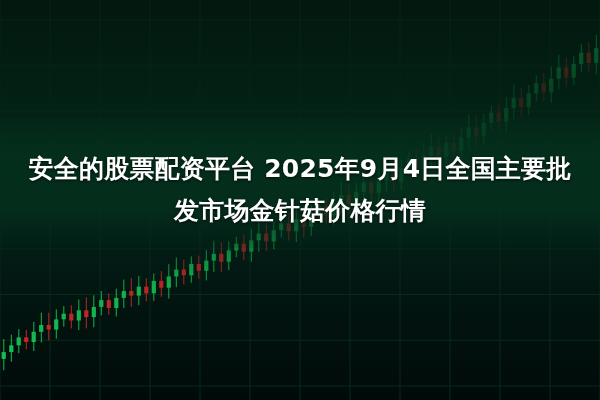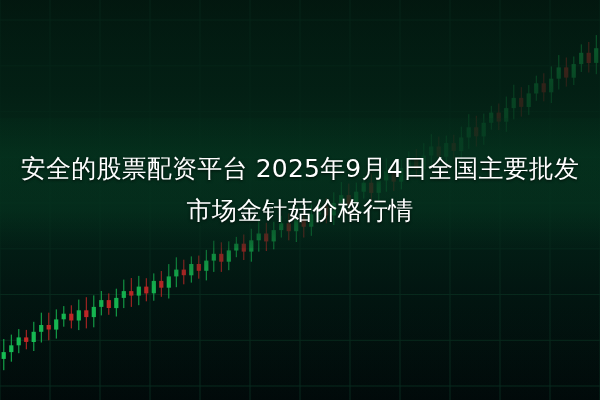--- a/index.html
+++ b/index.html
@@ -60,21 +60,21 @@
     position: absolute;
     left: 0;
     top: 148px;
     width: 600px;
     padding: 0 16px;
     box-sizing: border-box;
     text-align: center;
     color: #ffffff;
     font-size: 25px;
     line-height: 42px;
-    font-weight: 400;
+    font-weight: 700;
     letter-spacing: 0.2px;
     text-shadow: 0 1px 3px rgba(0,0,0,0.75);
     white-space: pre-wrap;
   }
 </style>
 </head>
 <body>
 
 <div id="stage">
 

